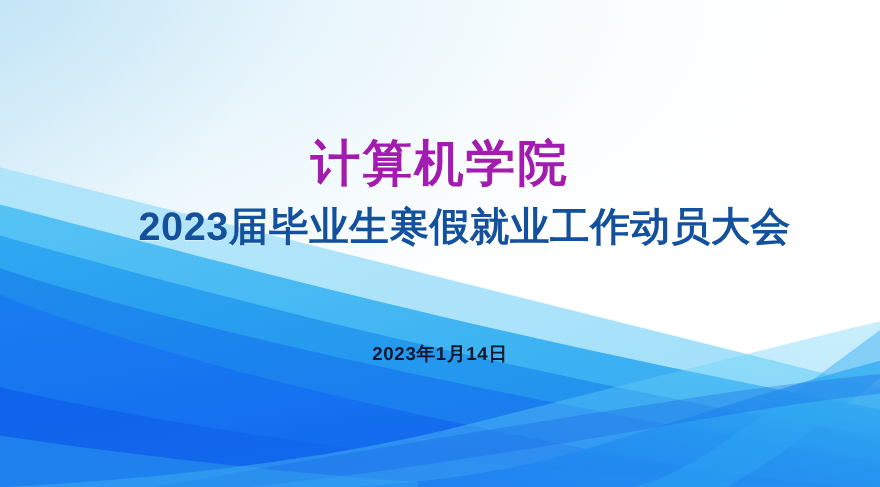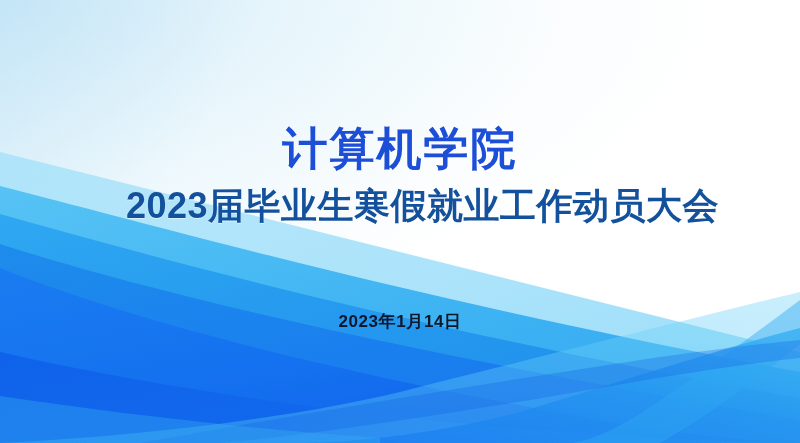--- a/index.html
+++ b/index.html
@@ -60,21 +60,21 @@
   .title-main {
     position: absolute;
     left: 0;
     right: 0;
     top: 124px;
     text-align: center;
     font-size: 45px;
     line-height: 1.12;
     font-weight: 700;
     letter-spacing: 2px;
-    color: #1d4ed8;
+    color: #a21caf;
     white-space: nowrap;
     text-shadow: 0 1px 0 rgba(255,255,255,0.55);
   }
 
   .title-sub {
     position: absolute;
     left: 0;
     right: 0;
     top: 186px;
     text-align: center;

